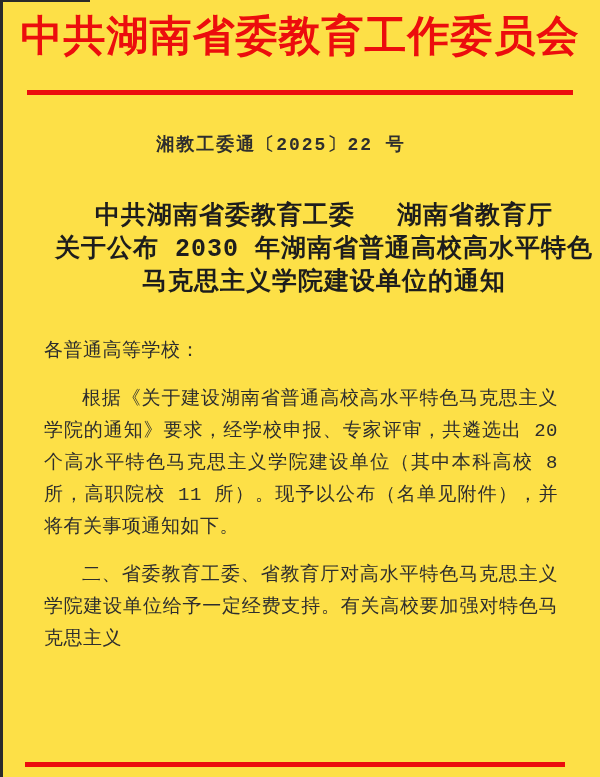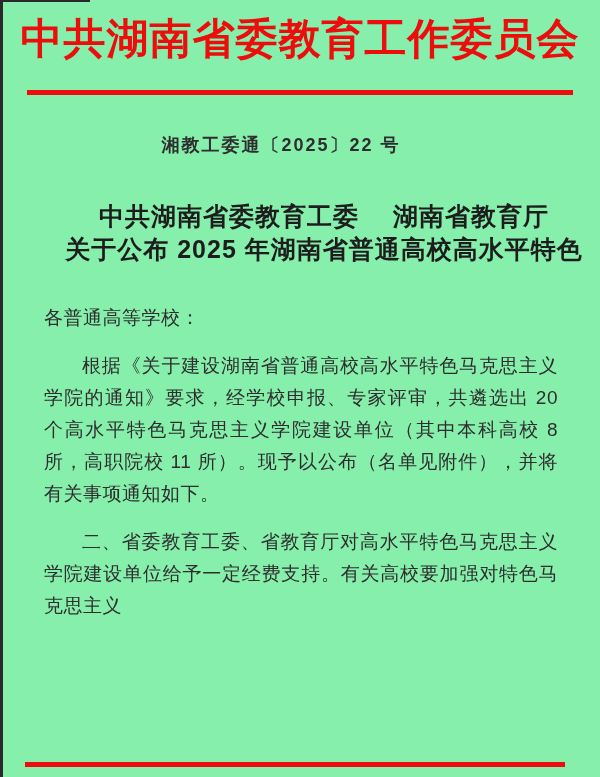--- a/index.html
+++ b/index.html
@@ -1,23 +1,23 @@
 <!DOCTYPE html>
 <html style="--accent-red: #ec0d0d; --ink: #2e2e2e;"><head>
 <meta charset="utf-8">
 <style>
   * { margin: 0; padding: 0; box-sizing: border-box; }
   html, body { background: #ffffff; }
   .page {
     position: relative;
     width: 600px;
     height: 777px;
-    background: #86efac;
+    background: #fde047;
     overflow: hidden;
-    font-family: Liberation Sans, sans-serif;
+    font-family: Liberation Mono, monospace;
   }
   .artifact-left {
     position: absolute;
     left: 0; top: 0;
     width: 3px; height: 777px;
     background: #2a2a2a;
   }
   .artifact-top {
     position: absolute;
     left: 0; top: 0;
@@ -86,21 +86,22 @@
   <div class="artifact-left"></div>
   <div class="artifact-top"></div>
 
   <div class="org">中共湖南省委教育工作委员会</div>
   <div class="rule"></div>
 
   <div class="doc-num">湘教工委通〔2025〕22 号</div>
 
   <div class="title">
     <div>中共湖南省委教育工委　 湖南省教育厅</div>
-    <div>关于公布 2025 年湖南省普通高校高水平特色</div>
+    <div>关于公布 2030 年湖南省普通高校高水平特色</div>
+    <div>马克思主义学院建设单位的通知</div>
   </div>
 
   <div class="body-text">
     <p>各普通高等学校：</p>
     <p class="indent">根据《关于建设湖南省普通高校高水平特色马克思主义学院的通知》要求，经学校申报、专家评审，共遴选出 20 个高水平特色马克思主义学院建设单位（其中本科高校 8 所，高职院校 11 所）。现予以公布（名单见附件），并将有关事项通知如下。</p>
     <p class="indent">二、省委教育工委、省教育厅对高水平特色马克思主义学院建设单位给予一定经费支持。有关高校要加强对特色马克思主义</p>
   </div>
 
   <div class="bottom-rule"></div>
 </div>

